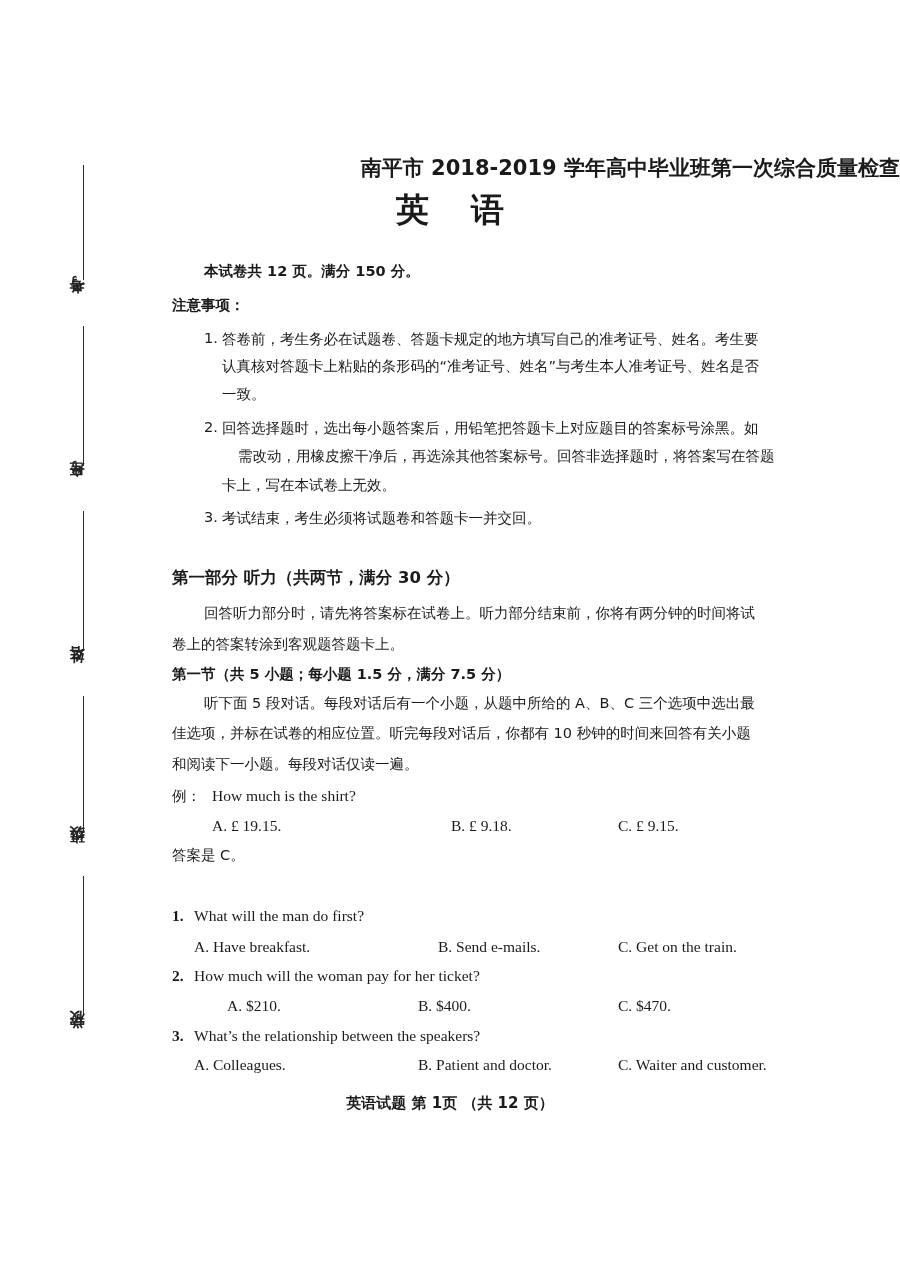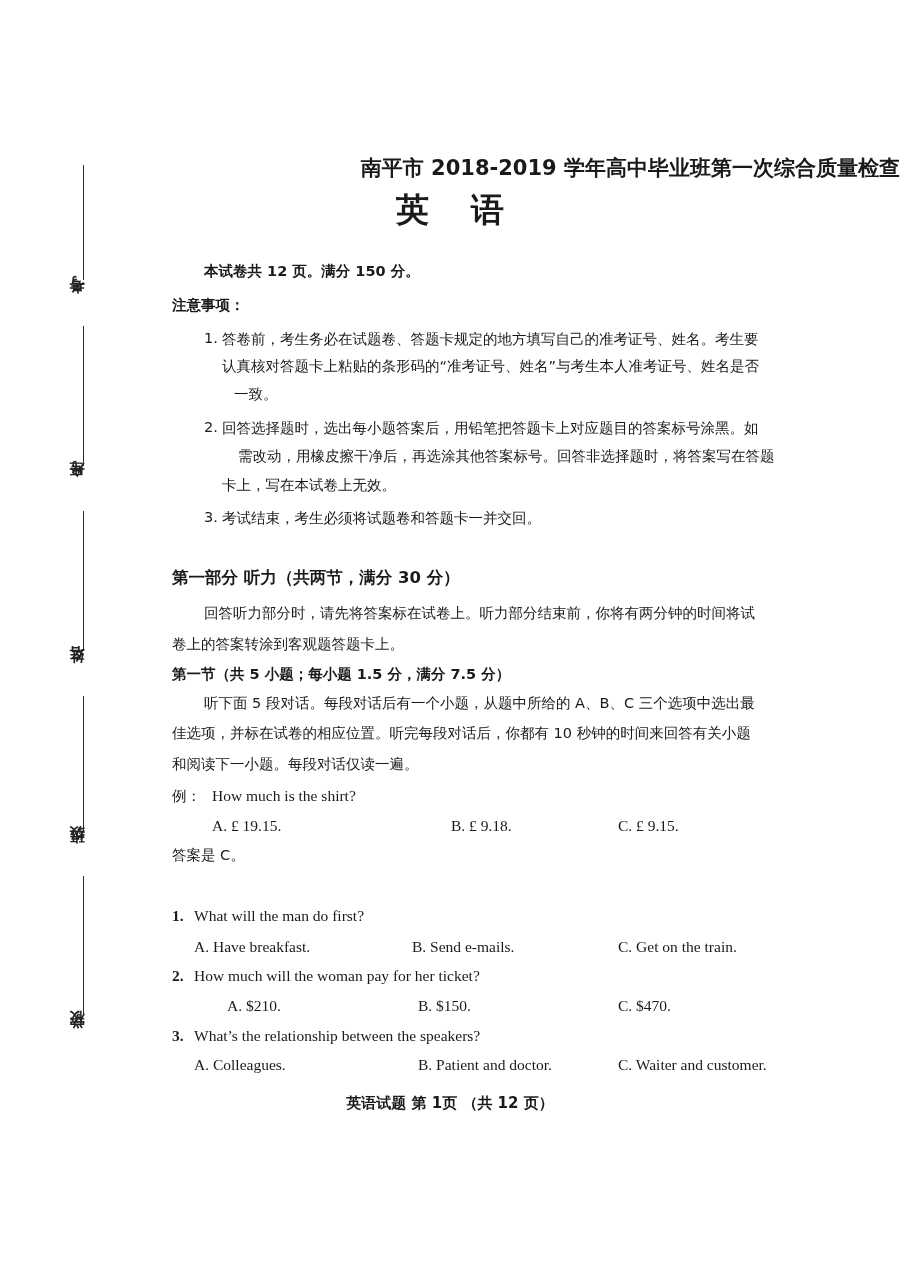--- a/index.html
+++ b/index.html
@@ -63,21 +63,21 @@
 <div class="title">南平市 2018-2019 学年高中毕业班第一次综合质量检查</div>
 <div class="subject">英语</div>
 
 <div class="line b" style="top:262px;left:204px;">本试卷共 12 页。满分 150 分。</div>
 <div class="line b" style="top:296px;left:172px;">注意事项：</div>
 
 <div>
   <span class="line" style="top:330px;left:204px;">1.</span>
   <span class="line" style="top:330px;left:222px;">答卷前，考生务必在试题卷、答题卡规定的地方填写自己的准考证号、姓名。考生要</span>
   <span class="line" style="top:357px;left:222px;">认真核对答题卡上粘贴的条形码的“准考证号、姓名”与考生本人准考证号、姓名是否</span>
-  <span class="line" style="top:385px;left:222px;margin-left:12px;">一致。</span>
+  <span class="line" style="top:385px;left:222px;">一致。</span>
 </div>
 <div>
   <span class="line" style="top:419px;left:204px;">2.</span>
   <span class="line" style="top:419px;left:222px;">回答选择题时，选出每小题答案后，用铅笔把答题卡上对应题目的答案标号涂黑。如</span>
   <span class="line" style="top:447px;left:222px;margin-left:16px;">需改动，用橡皮擦干净后，再选涂其他答案标号。回答非选择题时，将答案写在答题</span>
   <span class="line" style="top:476px;left:222px;">卡上，写在本试卷上无效。</span>
 </div>
 <div>
   <span class="line" style="top:509px;left:204px;">3.</span>
   <span class="line" style="top:509px;left:222px;">考试结束，考生必须将试题卷和答题卡一并交回。</span>
@@ -98,28 +98,28 @@
   <span class="opt" style="top:817px;left:212px;">A. £ 19.15.</span>
   <span class="opt" style="top:817px;left:418px;margin-left:33px;">B. £ 9.18.</span>
   <span class="opt" style="top:817px;left:618px;">C. £ 9.15.</span>
   <span class="line" style="top:846px;left:172px;">答案是 C。</span>
 </div>
 
 <div>
   <span class="opt" style="top:907px;left:172px;font-weight:bold;">1.</span>
   <span class="opt" style="top:907px;left:194px;">What will the man do first?</span>
   <span class="opt" style="top:938px;left:194px;">A. Have breakfast.</span>
-  <span class="opt" style="top:938px;left:412px;">B. Send e-mails.</span>
+  <span class="opt" style="top:938px;left:438px;">B. Send e-mails.</span>
   <span class="opt" style="top:938px;left:618px;">C. Get on the train.</span>
 </div>
 <div>
   <span class="opt" style="top:967px;left:172px;font-weight:bold;">2.</span>
   <span class="opt" style="top:967px;left:194px;">How much will the woman pay for her ticket?</span>
   <span class="opt" style="top:997px;left:194px;margin-left:33px;">A. $210.</span>
-  <span class="opt" style="top:997px;left:418px;">B. $150.</span>
+  <span class="opt" style="top:997px;left:418px;">B. $400.</span>
   <span class="opt" style="top:997px;left:618px;">C. $470.</span>
 </div>
 <div>
   <span class="opt" style="top:1027px;left:172px;font-weight:bold;">3.</span>
   <span class="opt" style="top:1027px;left:194px;">What’s the relationship between the speakers?</span>
   <span class="opt" style="top:1056px;left:194px;">A. Colleagues.</span>
   <span class="opt" style="top:1056px;left:418px;">B. Patient and doctor.</span>
   <span class="opt" style="top:1056px;left:618px;">C. Waiter and customer.</span>
 </div>
 

